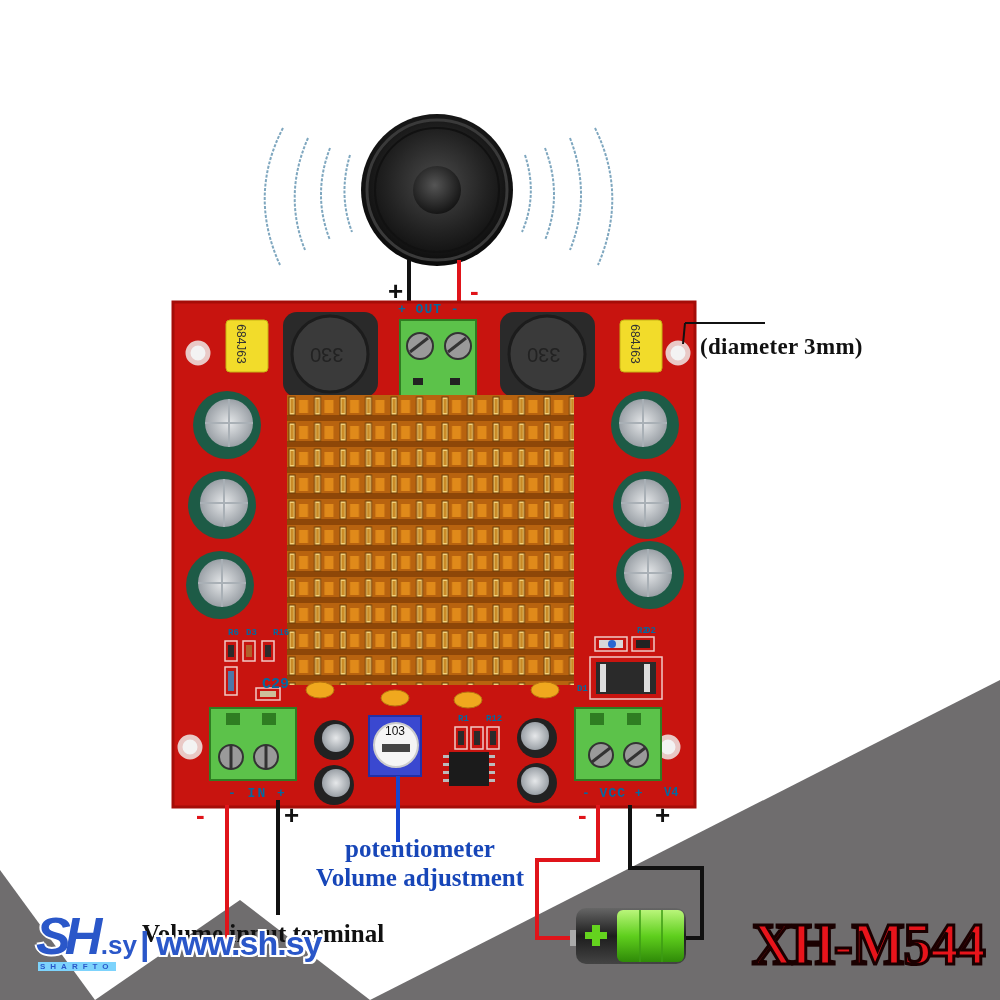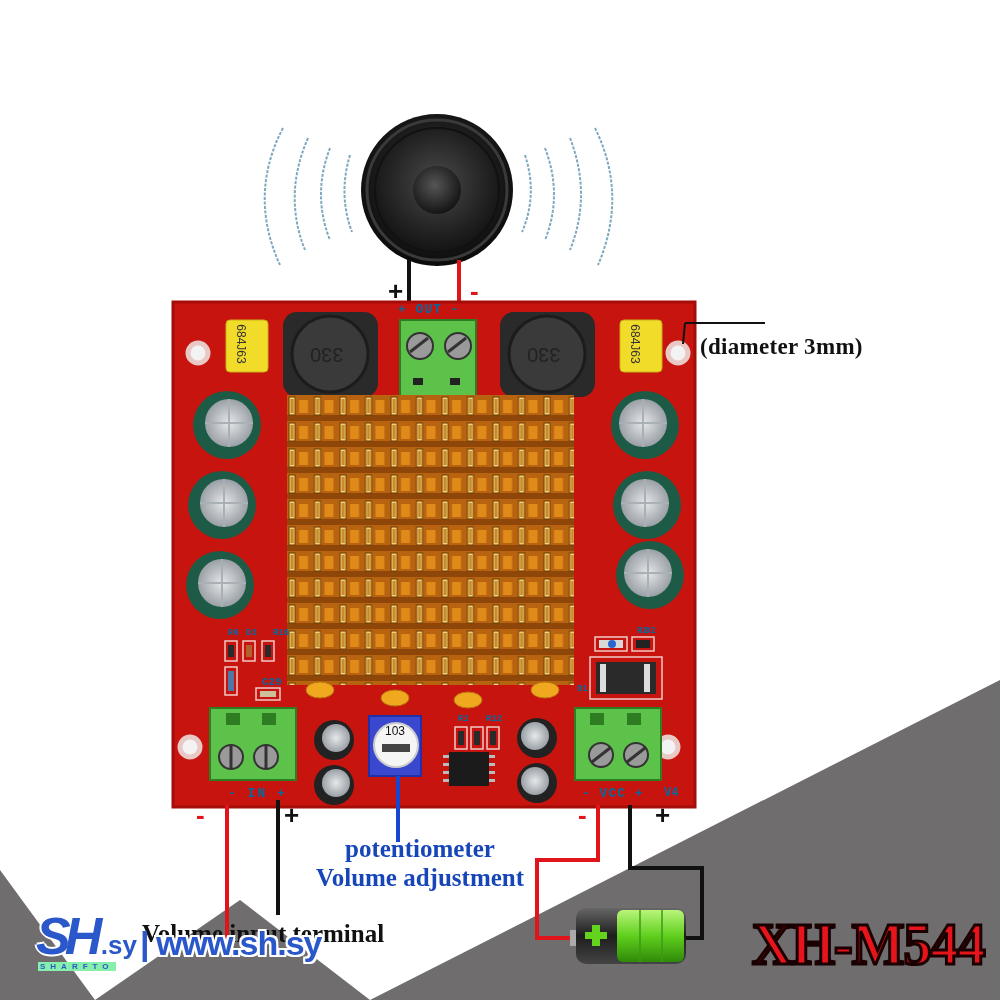--- a/index.html
+++ b/index.html
@@ -241,21 +241,21 @@
   </g>
 </svg>
 
 <div class="abs pcb-text" style="left:398px;top:302px;font-size:13px;letter-spacing:1px;">+ OUT -</div>
 <div class="abs pcb-text" style="left:228px;top:786px;font-size:13px;letter-spacing:2px;">- IN +</div>
 <div class="abs pcb-text" style="left:582px;top:786px;font-size:13px;letter-spacing:1px;">- VCC +</div>
 <div class="abs pcb-text" style="left:664px;top:786px;font-size:12px;">V4</div>
 <div class="abs pcb-text" style="left:228px;top:628px;font-size:9px;text-align:center;">R6</div>
 <div class="abs pcb-text" style="left:246px;top:628px;font-size:9px;">D3</div>
 <div class="abs pcb-text" style="left:263px;top:628px;font-size:9px;padding-left:10px;">R16</div>
-<div class="abs pcb-text" style="left:262px;top:676px;font-size:11px;">C29</div>
+<div class="abs pcb-text" style="left:262px;top:676px;font-size:15px;">C29</div>
 <div class="abs pcb-text" style="left:601px;top:626px;font-size:9px;padding-left:44px;">D2</div>
 <div class="abs pcb-text" style="left:637px;top:626px;font-size:9px;">R2</div>
 <div class="abs pcb-text" style="left:577px;top:684px;font-size:9px;">D1</div>
 <div class="abs pcb-text" style="left:458px;top:714px;font-size:9px;">R1</div>
 <div class="abs pcb-text" style="left:486px;top:714px;font-size:9px;">R12</div>
 <div class="abs" style="left:385px;top:724px;font-family:'Liberation Sans',sans-serif;font-weight:normal;font-size:12px;color:#111;">103</div>
 <div class="abs" style="left:310px;top:343px;font-family:'Liberation Sans',sans-serif;font-size:20px;color:#222;transform:rotate(180deg);">330</div>
 <div class="abs" style="left:527px;top:343px;font-family:'Liberation Sans',sans-serif;font-size:20px;color:#222;transform:rotate(180deg);">330</div>
 <div class="abs" style="left:221px;top:337px;font-family:'Liberation Sans',sans-serif;font-size:12px;color:#333;transform:rotate(90deg);">684J63</div>
 <div class="abs" style="left:615px;top:337px;font-family:'Liberation Sans',sans-serif;font-size:12px;color:#333;transform:rotate(90deg);">684J63</div>
@@ -270,18 +270,18 @@
 <div class="abs label-serif diameter">(diameter 3mm)</div>
 <div class="abs label-serif volume">
   <div>potentiometer</div>
   <div>Volume adjustment</div>
 </div>
 <div class="abs label-serif audio">Volume input terminal</div>
 
 <div class="abs logo-sh">
   <span style="font-size:52px;color:#2a57c9;letter-spacing:-6px;font-style:italic;text-shadow:2px 0 #fff,-2px 0 #fff,0 2px #fff,0 -2px #fff;">SH</span>
   <span style="font-size:26px;color:#2a57c9;text-shadow:2px 0 #fff,-2px 0 #fff,0 2px #fff,0 -2px #fff;">.sy</span>
-  <div style="position:absolute;left:2px;top:56px;font-size:8px;letter-spacing:5px;color:#2a57c9;background:#86efac;padding:0 2px;">SHARFTO</div>
+  <div style="position:absolute;left:2px;top:56px;font-size:8px;letter-spacing:5px;color:#2a57c9;background:#7dd3fc;padding:0 2px;">SHARFTO</div>
 </div>
 <div class="abs" style="left:140px;top:924px;font-family:'Liberation Sans',sans-serif;font-size:34px;font-weight:bold;color:#2a57c9;">|</div>
 <div class="abs www" style="left:156px;">www.sh.sy</div>
 
 <div class="abs label-serif model">XH-M544</div>
 
 </body></html>

